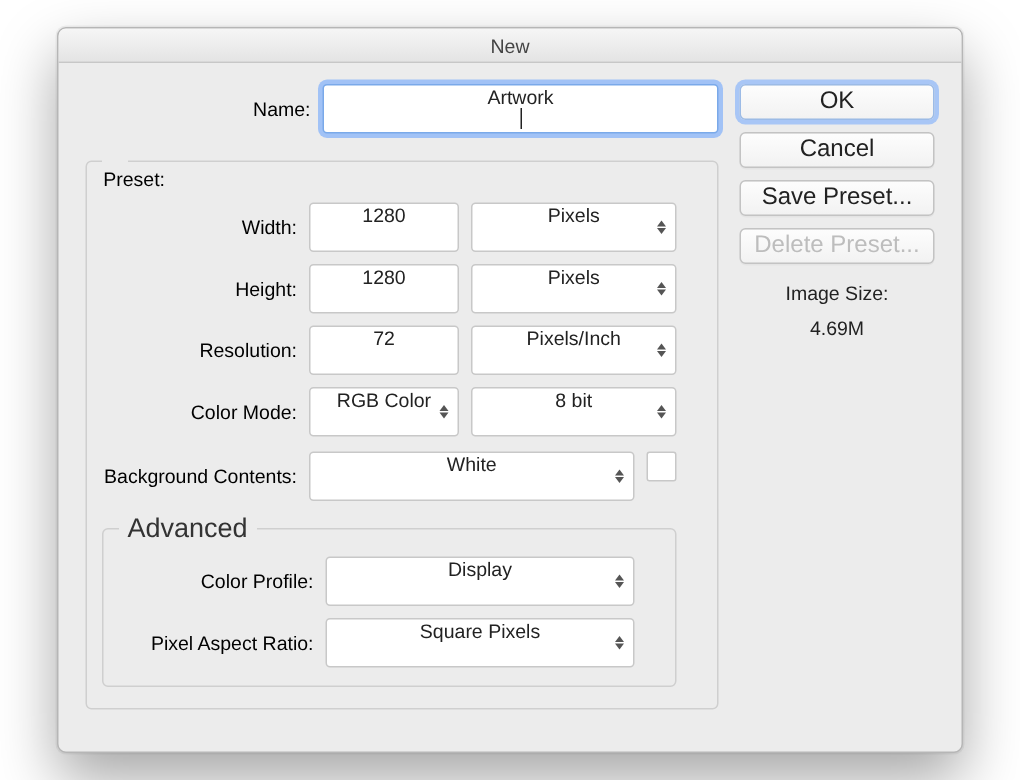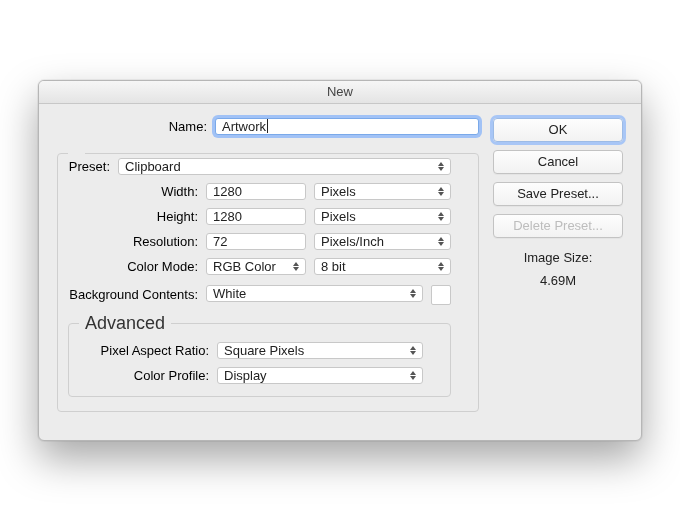--- a/index.html
+++ b/index.html
@@ -27,29 +27,30 @@
     gap:14px;
   }
   .main { flex:1; }
   .side { width:130px; display:flex; flex-direction:column; gap:8px; }
 
   .row { display:flex; align-items:center; margin-bottom:8px; }
   .lbl { width:150px; text-align:right; padding-right:8px; color:#000000; }
   .lbl.dim { color:#bfbfbf; }
 
   .field, .select, .mini-select {
-    height:17px;
+    height:33px;
     border:1px solid #c8c8c8;
     border-radius:3px;
     background:#fff;
     box-sizing:border-box;
     font-size:13px;
     padding:0 6px;
     display:flex; align-items:center;
     position:relative;
+    flex-direction:column;
   }
   .field { flex:1; }
   .field.focus { box-shadow:0 0 0 3px rgba(100,160,255,0.55); border-color:#7aa9e9; }
   .field .caret { display:inline-block; width:1px; height:14px; background:#222; margin-left:1px; animation:blink 1s steps(1) infinite; }
   @keyframes blink { 50% { opacity:0; } }
 
   .select, .mini-select { background:#fff; }
   .select { flex:1; }
   .stepper {
     position:absolute; right:2px; top:2px; bottom:2px; width:14px;
@@ -80,21 +81,21 @@
   }
   fieldset.group > legend { padding:0 6px; color:#333; font-size:18px; }
   fieldset.group .row .lbl { width:130px; }
 
   .btn {
     height:22px;
     border:1px solid #c3c3c3;
     border-radius:4px;
     background:linear-gradient(#fdfdfd,#f2f2f2);
     box-shadow:0 1px 0 rgba(0,0,0,0.03);
-    font-size:13px; color:#222;
+    font-size:16px; color:#222;
     display:flex; align-items:center; justify-content:center;
     cursor:default;
   }
   .btn.default { box-shadow:0 0 0 3px rgba(100,160,255,0.5); border-color:#9cbbe6; }
   .btn.disabled { color:#bdbdbd; }
 
   .imgsize { text-align:center; line-height:1.8; }
 </style>
 </head>
 <body>
@@ -113,27 +114,20 @@
           <span>Artwork</span>
             <span class="caret"></span>
         </div>
       </div>
 
       <fieldset class="group">
         <legend style="visibility:hidden">.</legend>
 
         <div class="row" style="margin-top:-14px;">
           <div class="lbl" style="width:42px">Preset:</div>
-          <div class="select">
-            <span>Clipboard</span>
-            <span class="stepper">
-                <span class="tri up"></span>
-                <span class="tri dn"></span>
-              </span>
-          </div>
         </div>
 
 
         <div class="row">
           <div class="lbl">Width:</div>
           <div class="unit-wrap">
             <div class="field">
               <span>1280</span>
             </div>
             <div class="select">
@@ -209,34 +203,34 @@
                 </span>
             </div>
             <div class="swatch"></div>
           </div>
         </div>
 
         <fieldset class="group" style="margin-top:6px">
           <legend>Advanced</legend>
 
           <div class="row">
+            <div class="lbl">Color Profile:</div>
+            <div class="select">
+              <span>Display</span>
+              <span class="stepper">
+                  <span class="tri up"></span>
+                  <span class="tri dn"></span>
+                </span>
+            </div>
+          </div>
+
+          <div class="row">
             <div class="lbl">Pixel Aspect Ratio:</div>
             <div class="select">
               <span>Square Pixels</span>
-              <span class="stepper">
-                  <span class="tri up"></span>
-                  <span class="tri dn"></span>
-                </span>
-            </div>
-          </div>
-
-          <div class="row">
-            <div class="lbl">Color Profile:</div>
-            <div class="select">
-              <span>Display</span>
               <span class="stepper">
                   <span class="tri up"></span>
                   <span class="tri dn"></span>
                 </span>
             </div>
           </div>
         </fieldset>
 
       </fieldset>
     </div>

